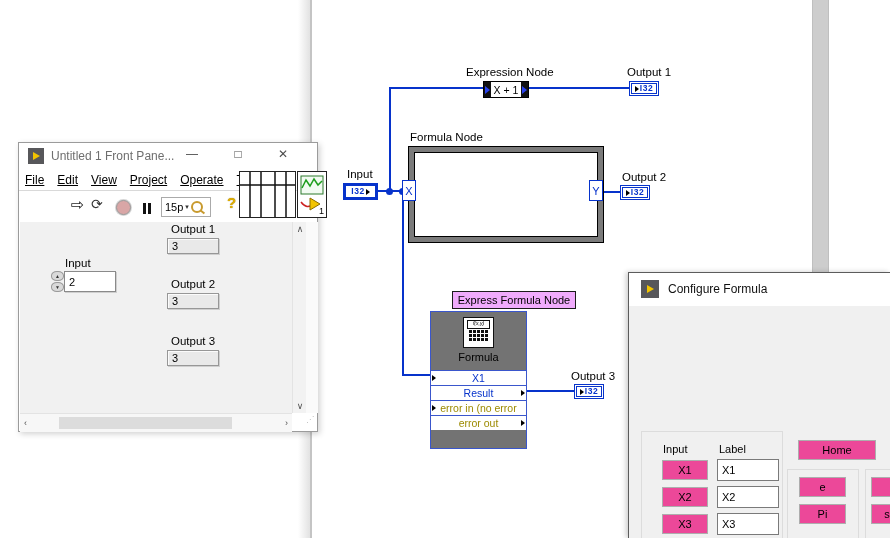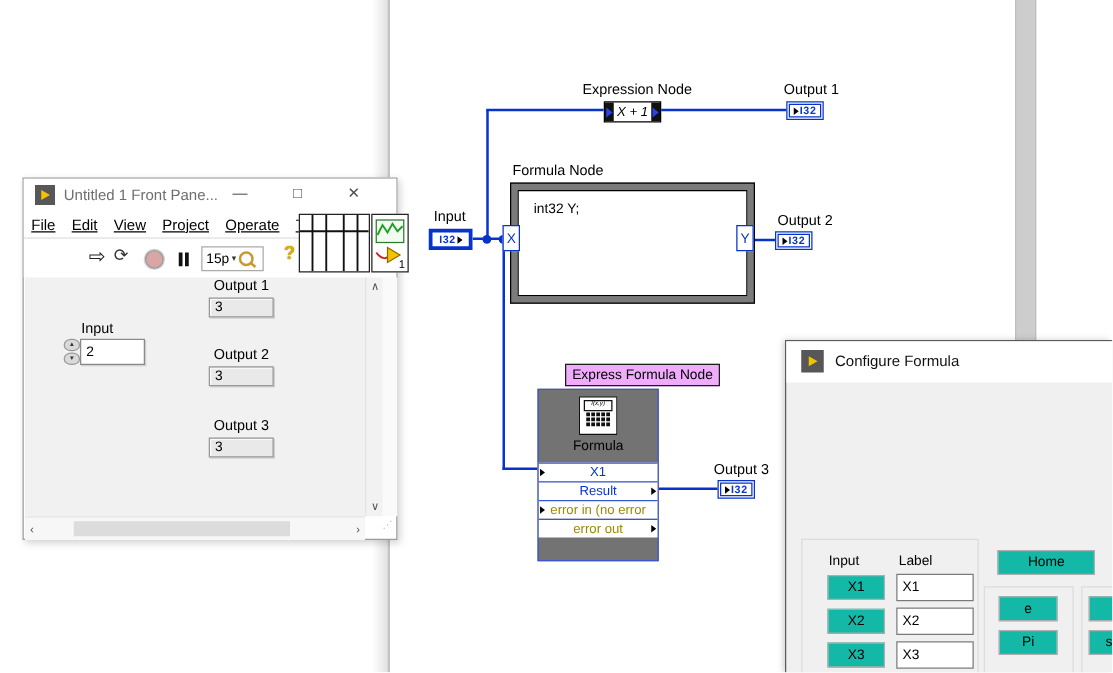--- a/index.html
+++ b/index.html
@@ -13,21 +13,21 @@
   .wire{background:#0733cb;}
   .dot{width:7px;height:7px;border-radius:50%;background:#0733cb;}
   .bd-label{font-size:11.5px;color:#000;white-space:nowrap;}
   .term{border:1px solid #0733cb;padding:1px;background:#fff;}
   .term-in{border:1px solid #0733cb;display:flex;align-items:center;justify-content:center;background:#fff;height:100%;box-sizing:border-box;gap:1px;}
   .i32{font-size:8.5px;font-weight:bold;color:#0733cb;letter-spacing:.5px;line-height:1;}
   .tri-r{width:0;height:0;border-top:3px solid transparent;border-bottom:3px solid transparent;border-left:4px solid #000;}
   .tri-r-blue{width:0;height:0;border-top:4px solid transparent;border-bottom:4px solid transparent;border-left:5px solid #2a43ee;}
   .expr-node{display:flex;border:1px solid #000;background:#fff;box-sizing:border-box;}
   .expr-strip{width:7px;background:#111;display:flex;align-items:center;justify-content:center;}
-  .expr-body{flex:1;display:flex;align-items:center;justify-content:center;font-size:10.5px;font-style:italic;}
+  .expr-body{flex:1;display:flex;align-items:center;justify-content:center;font-size:10.5px;}
   .fnode{border:1px solid #000;background:#7b7b7b;padding:5px;box-sizing:border-box;}
   .fnode-in{border:1px solid #000;background:#fff;width:100%;height:100%;box-sizing:border-box;font-size:11px;line-height:14px;padding:7px 0 0 12px;}
   .xy-term{border:1px solid #0733cb;background:#fff;color:#0733cb;font-size:11px;display:flex;align-items:center;justify-content:center;box-sizing:border-box;}
   .exp-label{background:#f0abfc;border:1px solid #1c1c1c;font-size:11px;display:flex;align-items:center;justify-content:center;white-space:nowrap;}
   .xvi{background:#737373;border:1px solid #3a56cc;box-sizing:border-box;}
   .xvi-row{position:absolute;left:0;width:100%;height:15px;background:#fff;border-top:1px solid #3a56cc;box-sizing:border-box;display:flex;align-items:center;justify-content:center;font-size:10.5px;overflow:hidden;white-space:nowrap;}
   .xvi-blue{color:#0733cb;}
   .xvi-err{color:#9c8a00;}
   .row-arr-l{position:absolute;left:1px;top:4px;}
   .row-arr-r{position:absolute;right:1px;top:4px;}
@@ -44,21 +44,21 @@
   .cap-btn{font-size:12px;color:#4d4d4d;text-align:center;}
   .menubar{position:absolute;left:0;top:26px;width:100%;height:22px;background:#fff;border-bottom:1px solid #d9d9d9;display:flex;align-items:center;padding-left:6px;gap:13px;box-sizing:border-box;}
   .menubar span{font-size:12px;white-space:nowrap;text-decoration:underline;}
   .toolbar{position:absolute;left:0;top:48px;width:100%;height:31px;background:#fff;}
   .panel{background:#f1f1f1;}
   .fp-out{background:#e9e9e9;border:1px solid #979797;box-shadow:inset 1px 1px 0 rgba(255,255,255,.8),1px 1px 0 #cfcfcf;font-size:11px;line-height:14px;padding-left:4px;box-sizing:border-box;}
   .fp-label{font-size:11.5px;white-space:nowrap;}
   .fp-input{background:#fff;border:1px solid #8a8a8a;box-shadow:1px 1px 0 #cfcfcf;font-size:11px;padding:0 0 0 4px;box-sizing:border-box;font-family:inherit;}
   .spin{background:#d9d9d9;border:1px solid #9a9a9a;border-radius:45%;font-size:5px;line-height:9px;text-align:center;color:#333;box-sizing:border-box;}
   .sb-glyph{font-size:9px;color:#4f4f4f;text-align:center;}
-  .btn{background:#14b8a6;border:1px solid #adadad;font-size:11px;text-align:center;box-sizing:border-box;display:flex;align-items:center;justify-content:center;}
+  .btn{background:#ec4899;border:1px solid #adadad;font-size:11px;text-align:center;box-sizing:border-box;display:flex;align-items:center;justify-content:center;}
   .field{background:#fff;border:1px solid #7a7a7a;font-size:11px;padding-left:4px;box-sizing:border-box;font-family:inherit;}
   .groupbox{border:1px solid #dcdcdc;box-sizing:border-box;}
   .mag{width:8px;height:8px;border:2px solid #c89a2e;border-radius:50%;position:relative;}
   .mag:after{content:"";position:absolute;left:7px;top:8px;width:5px;height:2px;background:#c89a2e;transform:rotate(40deg);}
   .pause-bar{width:3px;height:11px;background:#111;display:inline-block;margin-right:2px;}
 </style>
 </head>
 <body>
 
 <div id="screen">
@@ -99,21 +99,20 @@
   <div class="abs term" style="left:629px;top:81px;width:30px;height:15px;box-sizing:border-box;">
     <div class="term-in">
         <span class="tri-r"></span>
         <span class="i32">I32</span>
       </div>
   </div>
 
   <div class="abs bd-label" style="left:410px;top:131px;">Formula Node</div>
   <div class="abs fnode" style="left:408px;top:146px;width:196px;height:97px;">
     <div class="fnode-in">
-      <div>int32 Y;</div>
     </div>
   </div>
   <div class="abs xy-term" style="left:402px;top:180px;width:14px;height:21px;">X</div>
   <div class="abs xy-term" style="left:589px;top:180px;width:14px;height:21px;">Y</div>
 
   <div class="abs bd-label" style="left:622px;top:171px;">Output 2</div>
   <div class="abs term" style="left:620px;top:185px;width:30px;height:15px;box-sizing:border-box;">
     <div class="term-in">
         <span class="tri-r"></span>
         <span class="i32">I32</span>

